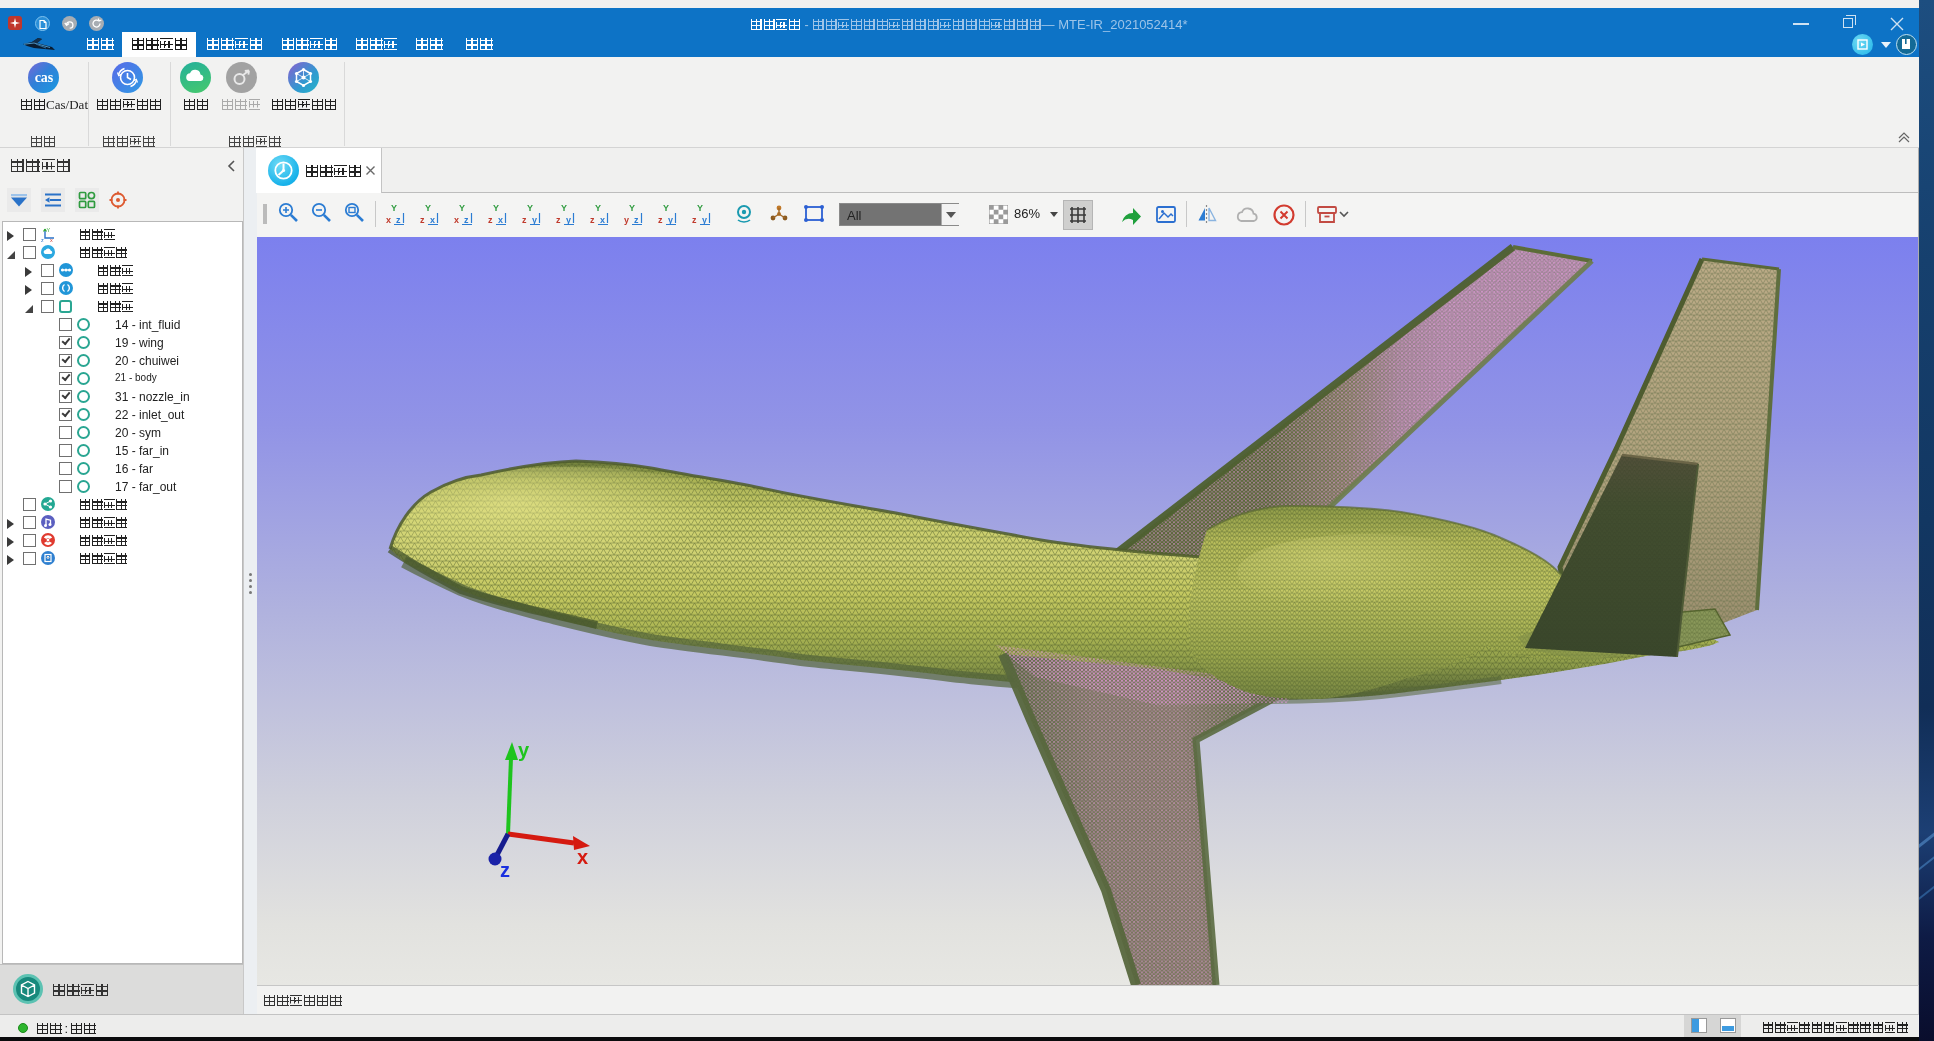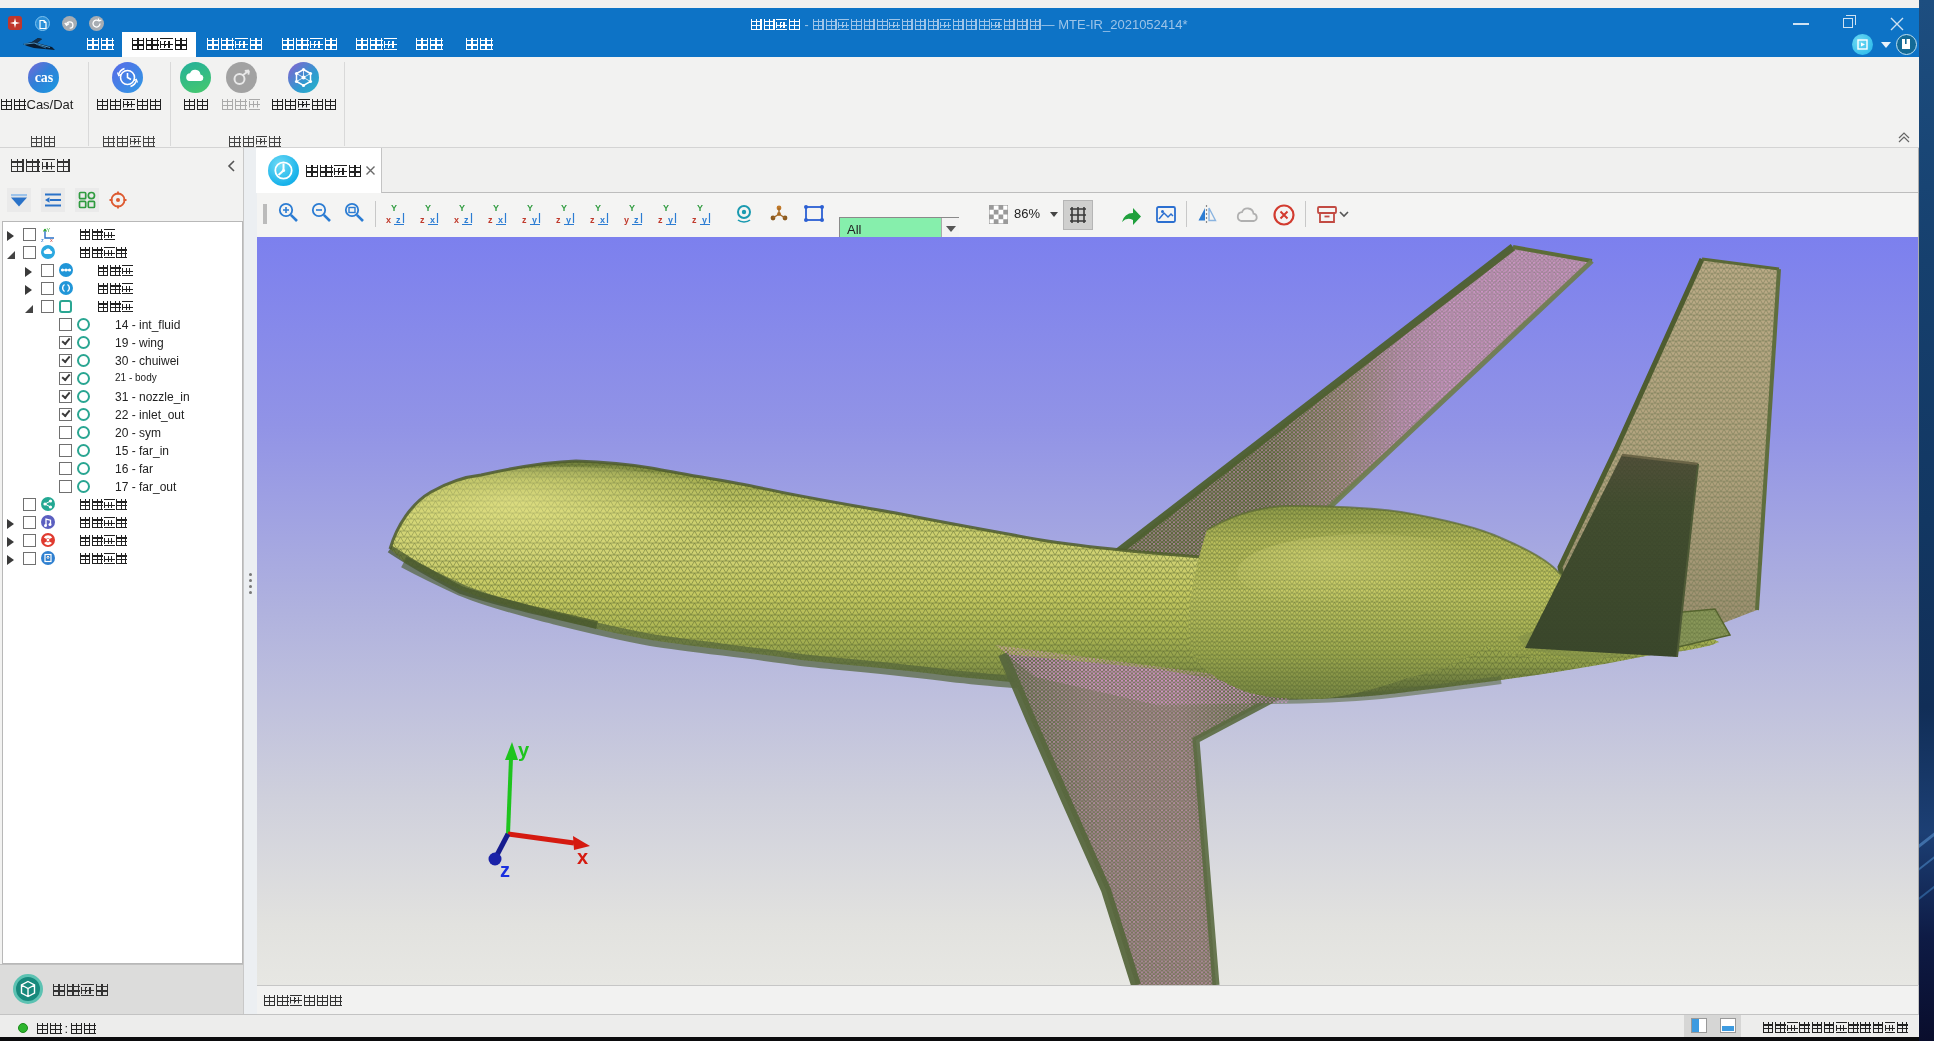--- a/index.html
+++ b/index.html
@@ -79,21 +79,21 @@
         </svg>
  </div>
 </div>
 <div class="abs" style="left:0;top:57px;width:1919px;height:91px;background:#f2f2f1;border-bottom:1px solid #d4d4d4;">
       <div class="abs" style="left:88px;top:5px;width:1px;height:84px;background:#d9d9d9;"></div>
       <div class="abs" style="left:170px;top:5px;width:1px;height:84px;background:#d9d9d9;"></div>
       <div class="abs" style="left:344px;top:5px;width:1px;height:84px;background:#d9d9d9;"></div>
       <div class="abs" style="left:28px;top:5px;width:31px;height:31px;border-radius:50%;background:linear-gradient(135deg,#7a68d8 0%,#2f80d8 45%,#1a9ae0 100%);">
  <div class="abs" style="left:4px;top:8px;width:24px;font-size:14px;color:#fff;text-align:center;font-family:'Liberation Serif',serif;font-weight:bold;">cas</div>
       </div>
-      <div class="abs" style="left:0px;top:40px;width:88px;text-align:left;font-size:13px;color:#222;"><i class="g"></i><i class="g"></i>Cas/Dat</div>
+      <div class="abs" style="left:0px;top:40px;width:88px;text-align:right;font-size:13px;color:#222;font-family:Liberation Serif, serif;"><i class="g"></i><i class="g"></i>Cas/Dat</div>
       <div class="abs" style="left:112px;top:5px;width:31px;height:31px;border-radius:50%;background:linear-gradient(135deg,#5a6ae8 0%,#2e9ae4 100%);">
 <svg width="31" height="31" viewBox="0 0 31 31">
           <circle cx="15.5" cy="15.5" r="7" fill="none" stroke="#fff" stroke-width="1.6"></circle>
           <path d="M15.5 11v4.5l3.5 2" fill="none" stroke="#fff" stroke-width="1.6"></path>
           <path d="M6.5 13 a9.2 9.2 0 0 1 6-6.5" fill="none" stroke="#fff" stroke-width="1.4"></path>
           <path d="M24.5 18 a9.2 9.2 0 0 1 -6 6.5" fill="none" stroke="#fff" stroke-width="1.4"></path>
           <path d="M5.5 10.5 L6.7 13.6 L9.6 12.2" fill="none" stroke="#fff" stroke-width="1.2"></path>
           <path d="M25.5 20.5 L24.3 17.4 L21.4 18.8" fill="none" stroke="#fff" stroke-width="1.2"></path>
         </svg></div>
       <div class="abs" style="left:89px;top:40px;width:80px;text-align:center;font-size:13px;color:#222;"><i class="g"></i><i class="g"></i><i class="h"></i><i class="g"></i><i class="g"></i></div>
@@ -200,21 +200,21 @@
         <div class="abs" style="left:112px;top:96px;font-size:12px;color:#222;white-space:nowrap;">14 - int_fluid</div>
         <div class="abs" style="left:56px;top:114px;width:13px;height:13px;background:#fff;border:1px solid #707070;">
           <div class="abs" style="left:2px;top:1px;width:8px;height:5px;border-left:2px solid #3a3a3a;border-bottom:2px solid #3a3a3a;transform:rotate(-50deg);"></div>
         </div>
         <div class="abs" style="left:74px;top:114px;width:13px;height:13px;border-radius:50%;border:2.5px solid #2aa692;background:#fff;"></div>
         <div class="abs" style="left:112px;top:114px;font-size:12px;color:#222;white-space:nowrap;">19 - wing</div>
         <div class="abs" style="left:56px;top:132px;width:13px;height:13px;background:#fff;border:1px solid #707070;">
           <div class="abs" style="left:2px;top:1px;width:8px;height:5px;border-left:2px solid #3a3a3a;border-bottom:2px solid #3a3a3a;transform:rotate(-50deg);"></div>
         </div>
         <div class="abs" style="left:74px;top:132px;width:13px;height:13px;border-radius:50%;border:2.5px solid #2aa692;background:#fff;"></div>
-        <div class="abs" style="left:112px;top:132px;font-size:12px;color:#222;white-space:nowrap;">30 - chuiwei</div>
+        <div class="abs" style="left:112px;top:132px;font-size:12px;color:#222;white-space:nowrap;">20 - chuiwei</div>
         <div class="abs" style="left:56px;top:150px;width:13px;height:13px;background:#fff;border:1px solid #707070;">
           <div class="abs" style="left:2px;top:1px;width:8px;height:5px;border-left:2px solid #3a3a3a;border-bottom:2px solid #3a3a3a;transform:rotate(-50deg);"></div>
         </div>
         <div class="abs" style="left:74px;top:150px;width:13px;height:13px;border-radius:50%;border:2.5px solid #2aa692;background:#fff;"></div>
         <div class="abs" style="left:112px;top:150px;font-size:10px;color:#222;white-space:nowrap;">21 - body</div>
         <div class="abs" style="left:56px;top:168px;width:13px;height:13px;background:#fff;border:1px solid #707070;">
           <div class="abs" style="left:2px;top:1px;width:8px;height:5px;border-left:2px solid #3a3a3a;border-bottom:2px solid #3a3a3a;transform:rotate(-50deg);"></div>
         </div>
         <div class="abs" style="left:74px;top:168px;width:13px;height:13px;border-radius:50%;border:2.5px solid #2aa692;background:#fff;"></div>
         <div class="abs" style="left:112px;top:168px;font-size:12px;color:#222;white-space:nowrap;">31 - nozzle_in</div>
@@ -388,21 +388,21 @@
         <circle cx="13" cy="13" r="2" fill="#c07828"></circle>
         <path d="M13 7 L13 13 M13 13 L7 17 M13 13 L19 17" stroke="#a06828" stroke-width="1.4"></path>
       </svg>
       <svg class="abs" style="left:544px;top:8px;" width="26" height="26" viewBox="0 0 26 26">
         <rect x="5" y="6" width="16" height="13" fill="none" stroke="#2b5fd3" stroke-width="1.8"></rect>
         <circle cx="5" cy="6" r="2" fill="#2b5fd3"></circle>
         <circle cx="21" cy="6" r="2" fill="#2b5fd3"></circle>
         <circle cx="5" cy="19" r="2" fill="#2b5fd3"></circle>
         <circle cx="21" cy="19" r="2" fill="#2b5fd3"></circle>
       </svg>
-      <div class="abs" style="left:582px;top:24px;width:120px;height:23px;background:#86efac;border:1px solid #8a8a8a;">
+      <div class="abs" style="left:582px;top:10px;width:120px;height:23px;background:#737373;border:1px solid #8a8a8a;">
 <div class="abs" style="left:7px;top:4px;font-size:13px;color:#222;">All</div>
 <div class="abs" style="left:101px;top:0px;width:18px;height:21px;background:#f2f2f2;border-left:1px solid #aaa;">
           <div class="abs" style="left:4px;top:8px;width:0;height:0;border-left:5px solid transparent;border-right:5px solid transparent;border-top:6px solid #555;"></div>
         </div>
 </div>
       <svg class="abs" style="left:732px;top:12px;" width="19" height="19" viewBox="0 0 19 19">
         <rect x="0" y="0" width="19" height="19" fill="#fff" stroke="#888" stroke-width="1"></rect>
         <g fill="#9a9a9a">
           <rect x="0" y="0" width="4.75" height="4.75"></rect>
           <rect x="9.5" y="0" width="4.75" height="4.75"></rect>

